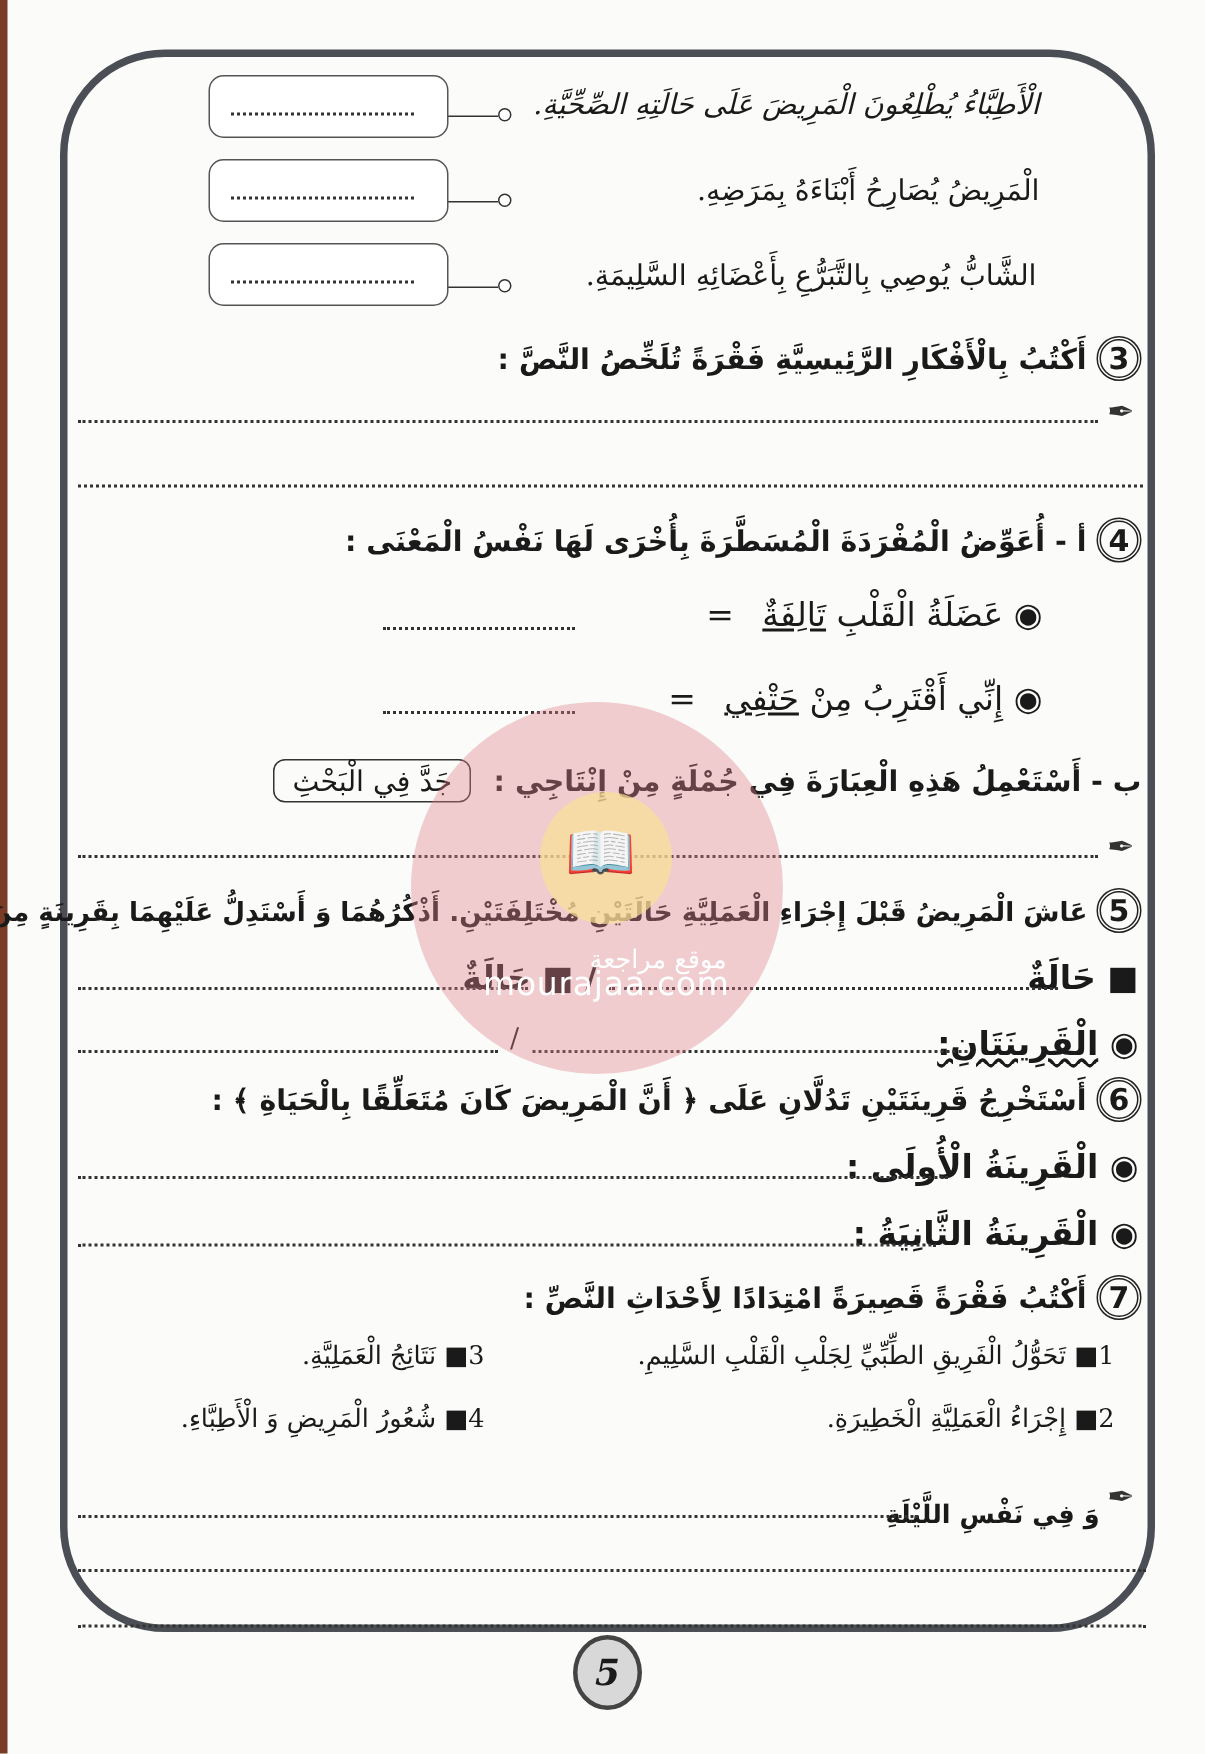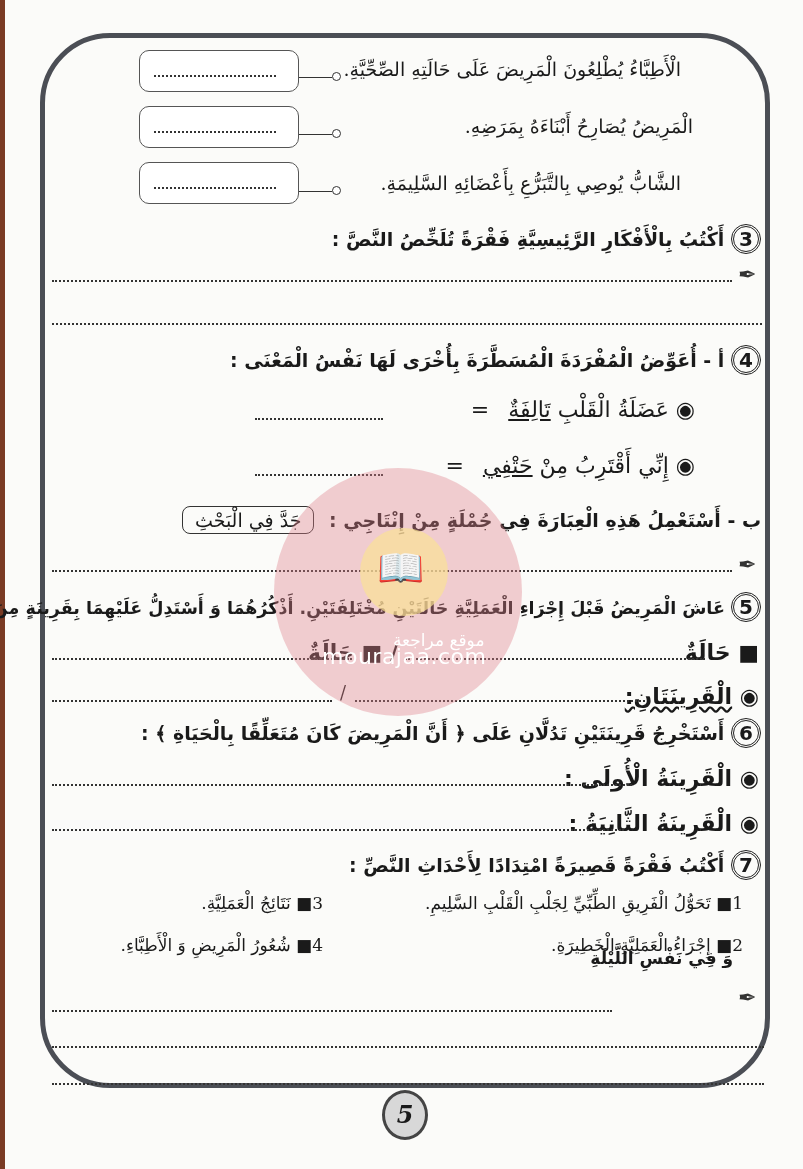--- a/index.html
+++ b/index.html
@@ -54,37 +54,37 @@
   }
   .item { position:absolute; font-size:17px; direction:rtl; white-space:nowrap; }
 </style>
 </head>
 <body>
 
 <div class="left-edge"></div>
 <div class="frame"></div>
 
 <div>
-  <div class="stmt" style="right:122px; top:58px;">الْأَطِبَّاءُ يُطْلِعُونَ الْمَرِيضَ عَلَى حَالَتِهِ الصِّحِّيَّةِ.</div>
+  <div class="stmt" style="right:110px; top:58px;font-style:italic;">الْأَطِبَّاءُ يُطْلِعُونَ الْمَرِيضَ عَلَى حَالَتِهِ الصِّحِّيَّةِ.</div>
   <div class="ring" style="left:287px; top:72px;"></div>
   <div class="connector" style="left:296px; top:77px;"></div>
   <div class="ring" style="left:332px; top:72px;"></div>
   <div class="answer-box" style="left:139px; top:50px;">
       <div class="inner-dots"></div>
     </div>
 
   <div class="stmt" style="right:110px; top:115px;">الْمَرِيضُ يُصَارِحُ أَبْنَاءَهُ بِمَرَضِهِ.</div>
   <div class="ring" style="left:287px; top:129px;"></div>
   <div class="connector" style="left:296px; top:134px;"></div>
   <div class="ring" style="left:332px; top:129px;"></div>
   <div class="answer-box" style="left:139px; top:106px;">
       <div class="inner-dots"></div>
     </div>
 
-  <div class="stmt" style="right:122px; top:172px;">الشَّابُّ يُوصِي بِالتَّبَرُّعِ بِأَعْضَائِهِ السَّلِيمَةِ.</div>
+  <div class="stmt" style="right:112px; top:172px;">الشَّابُّ يُوصِي بِالتَّبَرُّعِ بِأَعْضَائِهِ السَّلِيمَةِ.</div>
   <div class="ring" style="left:287px; top:186px;"></div>
   <div class="connector" style="left:296px; top:191px;"></div>
   <div class="ring" style="left:332px; top:186px;"></div>
   <div class="answer-box" style="left:139px; top:162px;">
       <div class="inner-dots"></div>
     </div>
 </div>
 
 <div class="q bold" style="right:42px; top:224px;margin-left:19px;">
   <span class="num-circle">3</span>
@@ -161,21 +161,21 @@
   <span>2</span><span>■ </span><span>إِجْرَاءُ الْعَمَلِيَّةِ الْخَطِيرَةِ.</span>
 </div>
 <div class="item" style="right:480px; top:893px;">
   <span>3</span><span>■ </span><span>نَتَائِجُ الْعَمَلِيَّةِ.</span>
 </div>
 <div class="item" style="right:480px; top:935px;">
   <span>4</span><span>■ </span><span>شُعُورُ الْمَرِيضِ وَ الْأَطِبَّاءِ.</span>
 </div>
 
 <div class="pen" style="left:738px; top:985px;">✒</div>
-<div class="item bold" style="right:70px; top:948px;">وَ فِي نَفْسِ اللَّيْلَةِ</div>
+<div class="item bold" style="right:70px; top:1000px;">وَ فِي نَفْسِ اللَّيْلَةِ</div>
 <div class="dots" style="left:52px; width:560px; top:1010px;"></div>
 <div class="dots" style="left:52px; width:712px; top:1046px;"></div>
 <div class="dots" style="left:52px; width:712px; top:1083px;"></div>
 
 <div class="page-badge">5</div>
 
 <div class="watermark-circle"></div>
 <div class="watermark-inner"></div>
 <div class="watermark-book">📖</div>
 <div class="watermark-ar">موقع مراجعة</div>

